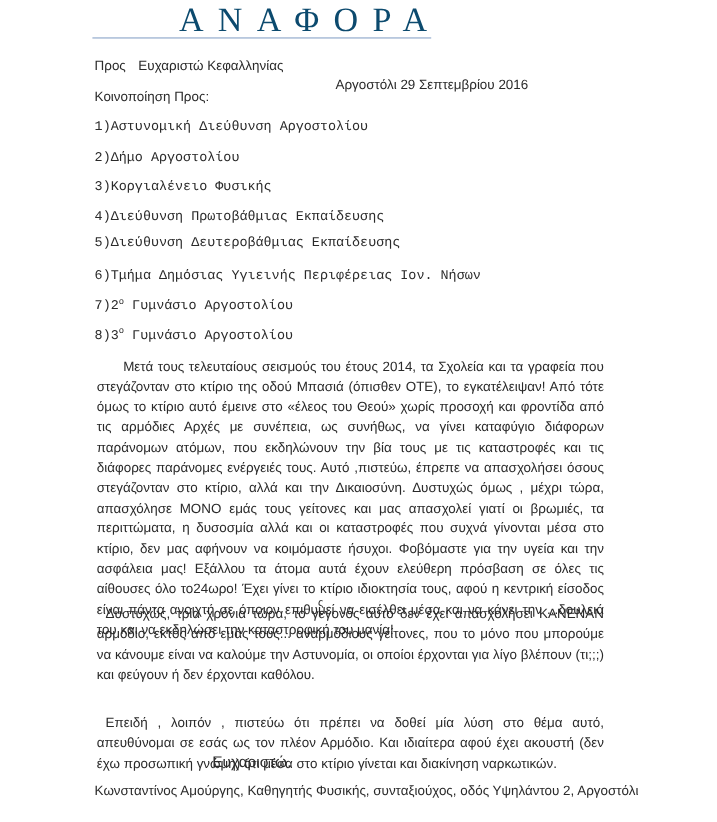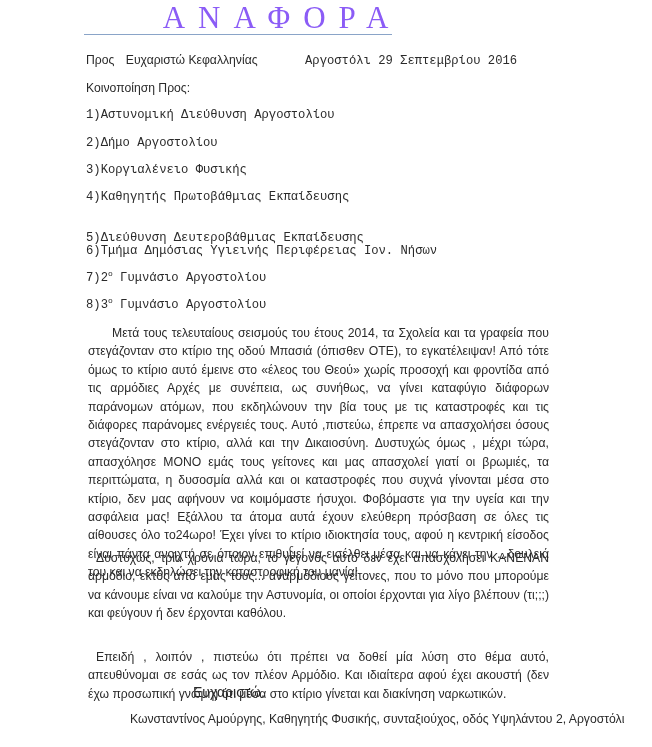--- a/index.html
+++ b/index.html
@@ -3,42 +3,42 @@
 <meta charset="utf-8">
 <style>
   html, body { margin:0; padding:0; }
   body {
     width:652px; height:747px; background:#ffffff; position:relative; overflow:hidden;
     font-family: "Liberation Sans", sans-serif; color:#2a2a2a;
   }
   .title {
     position:absolute; left:0; width:552px; top:0; text-align:center;
     font-family: "Liberation Serif", serif; font-size:31px; letter-spacing:13px;
-    color:#8b5cf6; line-height:36px; padding-left:12px; box-sizing:border-box;
+    color:#0c4a6e; line-height:36px; padding-left:12px; box-sizing:border-box;
   }
   .title-rule {
     position:absolute; left:84px; top:34px; width:308px; height:1px; background:#8aa4c8;
   }
   .line { position:absolute; font-size:12.2px; line-height:14px; white-space:nowrap; }
   .addressee { left:86px; top:53px; }
   .addressee .lbl { margin-right:8px; }
-  .date { left:305px; top:54px;font-family:Liberation Mono, monospace; }
+  .date { left:305px; top:70px; }
   .cc { left:86px; top:81px;text-align:center; }
   .rec { left:86px; white-space:nowrap; font-size:12.2px; line-height:14px; position:absolute;font-family:Liberation Mono, monospace; }
   .rec sup { font-size:8px; vertical-align:super; line-height:0; }
   .para {
     position:absolute; left:86px; width:465px; font-size:12.2px; line-height:18.4px;
     text-align:justify;
   }
   .para p { margin:2px; }
   .p1 { top:322px; text-indent:24px; }
   .p2 { top:547px; text-indent:8px; }
   .p3 { top:646px; text-indent:8px; }
   .thanks { position:absolute; left:193px; top:684px; font-size:14px; }
-  .sig { position:absolute; left:86px; top:712px; font-size:12.2px; white-space:nowrap;margin-left:44px; }
+  .sig { position:absolute; left:86px; top:712px; font-size:12.2px; white-space:nowrap; }
   .pen { position:absolute; left:289px; top:543px; font-size:10px; color:#333; }
 </style>
 </head>
 <body>
 
 <div>
   <div class="title">ΑΝΑΦΟΡΑ</div>
   <div class="title-rule" style="left:84px;width:308px;"></div>
 
   <div class="line addressee">
@@ -46,22 +46,22 @@
     <span>Ευχαριστώ Κεφαλληνίας</span>
   </div>
   <div class="line date" style="left:305px;">Αργοστόλι  29  Σεπτεμβρίου  2016</div>
 
   <div class="line cc">Κοινοποίηση  Προς:</div>
 
   <div>
     <div class="rec" style="top:108px"><span>1)</span><span>Αστυνομική Διεύθυνση Αργοστολίου</span></div>
     <div class="rec" style="top:136px"><span>2)</span><span>Δήμο Αργοστολίου</span></div>
     <div class="rec" style="top:163px"><span>3)</span><span>Κοργιαλένειο Φυσικής</span></div>
-    <div class="rec" style="top:190px"><span>4)</span><span>Καθηγητής Πρωτοβάθμιας Εκπαίδευσης</span></div>
-    <div class="rec" style="top:231px"><span>5)</span><span>Διεύθυνση Δευτεροβάθμιας Εκπαίδευσης</span></div>
+    <div class="rec" style="top:190px"><span>4)</span><span>Διεύθυνση Πρωτοβάθμιας Εκπαίδευσης</span></div>
+    <div class="rec" style="top:214px"><span>5)</span><span>Διεύθυνση Δευτεροβάθμιας Εκπαίδευσης</span></div>
     <div class="rec" style="top:244px"><span>6)</span><span>Τμήμα Δημόσιας Υγιεινής  Περιφέρειας  Ιον. Νήσων</span></div>
     <div class="rec" style="top:271px"><span>7)</span><span>2</span><sup>ο</sup><span> Γυμνάσιο Αργοστολίου</span></div>
     <div class="rec" style="top:298px"><span>8)</span><span>3</span><sup>ο</sup><span> Γυμνάσιο Αργοστολίου</span></div>
   </div>
 
   <div class="para p1">
       <p>Μετά τους τελευταίους σεισμούς του έτους 2014, τα Σχολεία και τα γραφεία που στεγάζονταν στο κτίριο της οδού Μπασιά (όπισθεν ΟΤΕ), το εγκατέλειψαν! Από τότε όμως το κτίριο αυτό έμεινε στο «έλεος του Θεού» χωρίς προσοχή και φροντίδα από τις αρμόδιες Αρχές με συνέπεια, ως συνήθως, να γίνει καταφύγιο διάφορων παράνομων ατόμων, που εκδηλώνουν την βία τους με τις καταστροφές και τις διάφορες παράνομες ενέργειές τους. Αυτό ,πιστεύω, έπρεπε να απασχολήσει όσους στεγάζονταν στο κτίριο, αλλά και την Δικαιοσύνη. Δυστυχώς όμως , μέχρι τώρα, απασχόλησε ΜΟΝΟ εμάς τους γείτονες και μας απασχολεί γιατί οι βρωμιές, τα περιττώματα, η δυσοσμία αλλά και οι καταστροφές που συχνά  γίνονται μέσα στο κτίριο, δεν μας αφήνουν να κοιμόμαστε ήσυχοι. Φοβόμαστε για την υγεία και την ασφάλεια μας! Εξάλλου τα άτομα αυτά έχουν ελεύθερη πρόσβαση σε όλες τις αίθουσες  όλο το24ωρο! Έχει γίνει το κτίριο ιδιοκτησία τους, αφού η κεντρική είσοδος είναι πάντα ανοιχτή σε όποιον επιθυμεί να  εισέλθει μέσα και  να κάνει την ...δουλειά του και να εκδηλώσει την καταστροφική του μανία!</p>
     </div>
   <div class="pen">ς</div>
   <div class="para p2">

